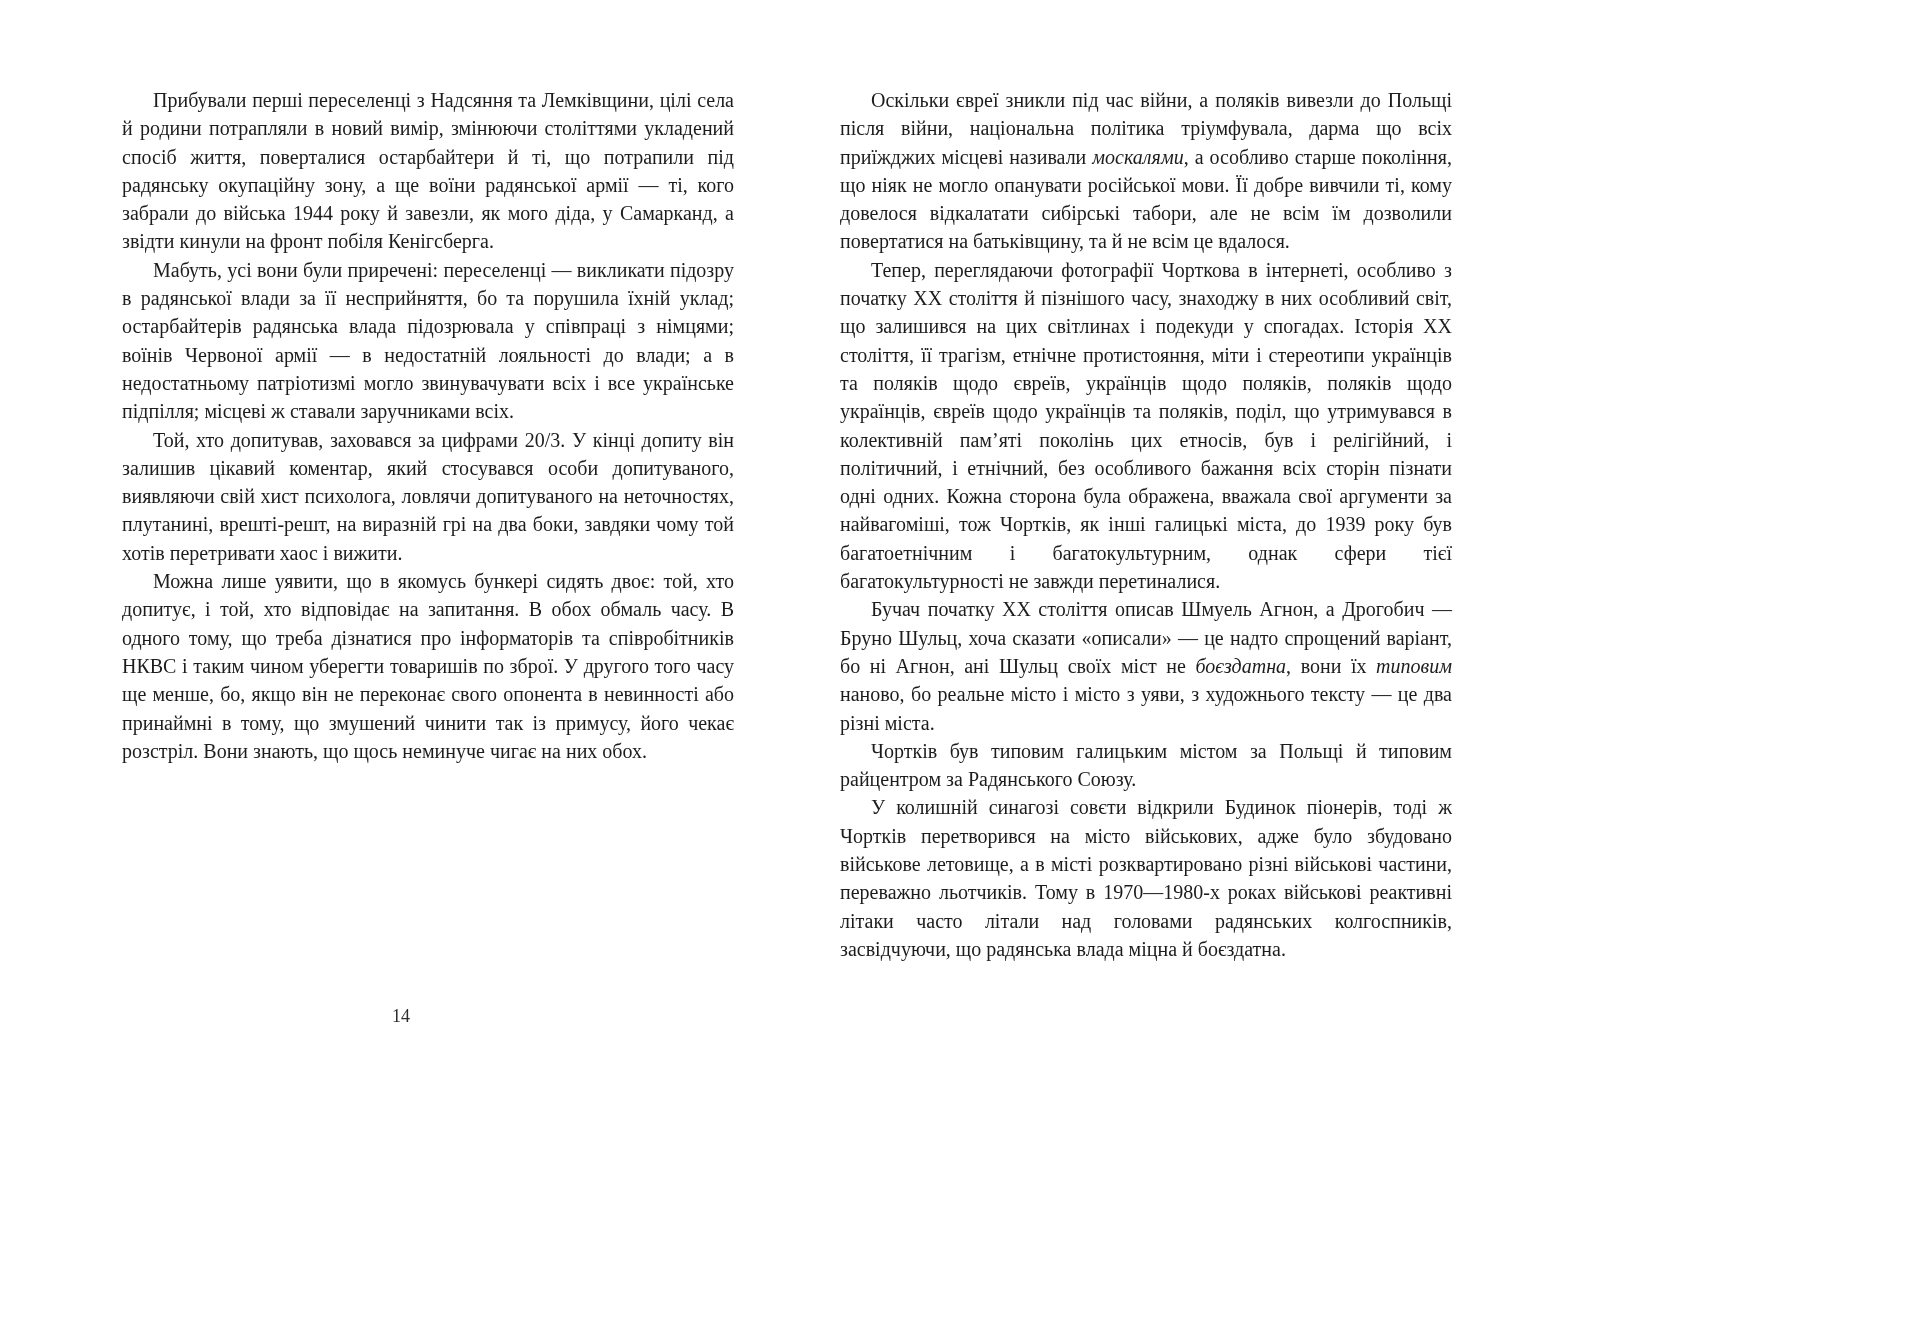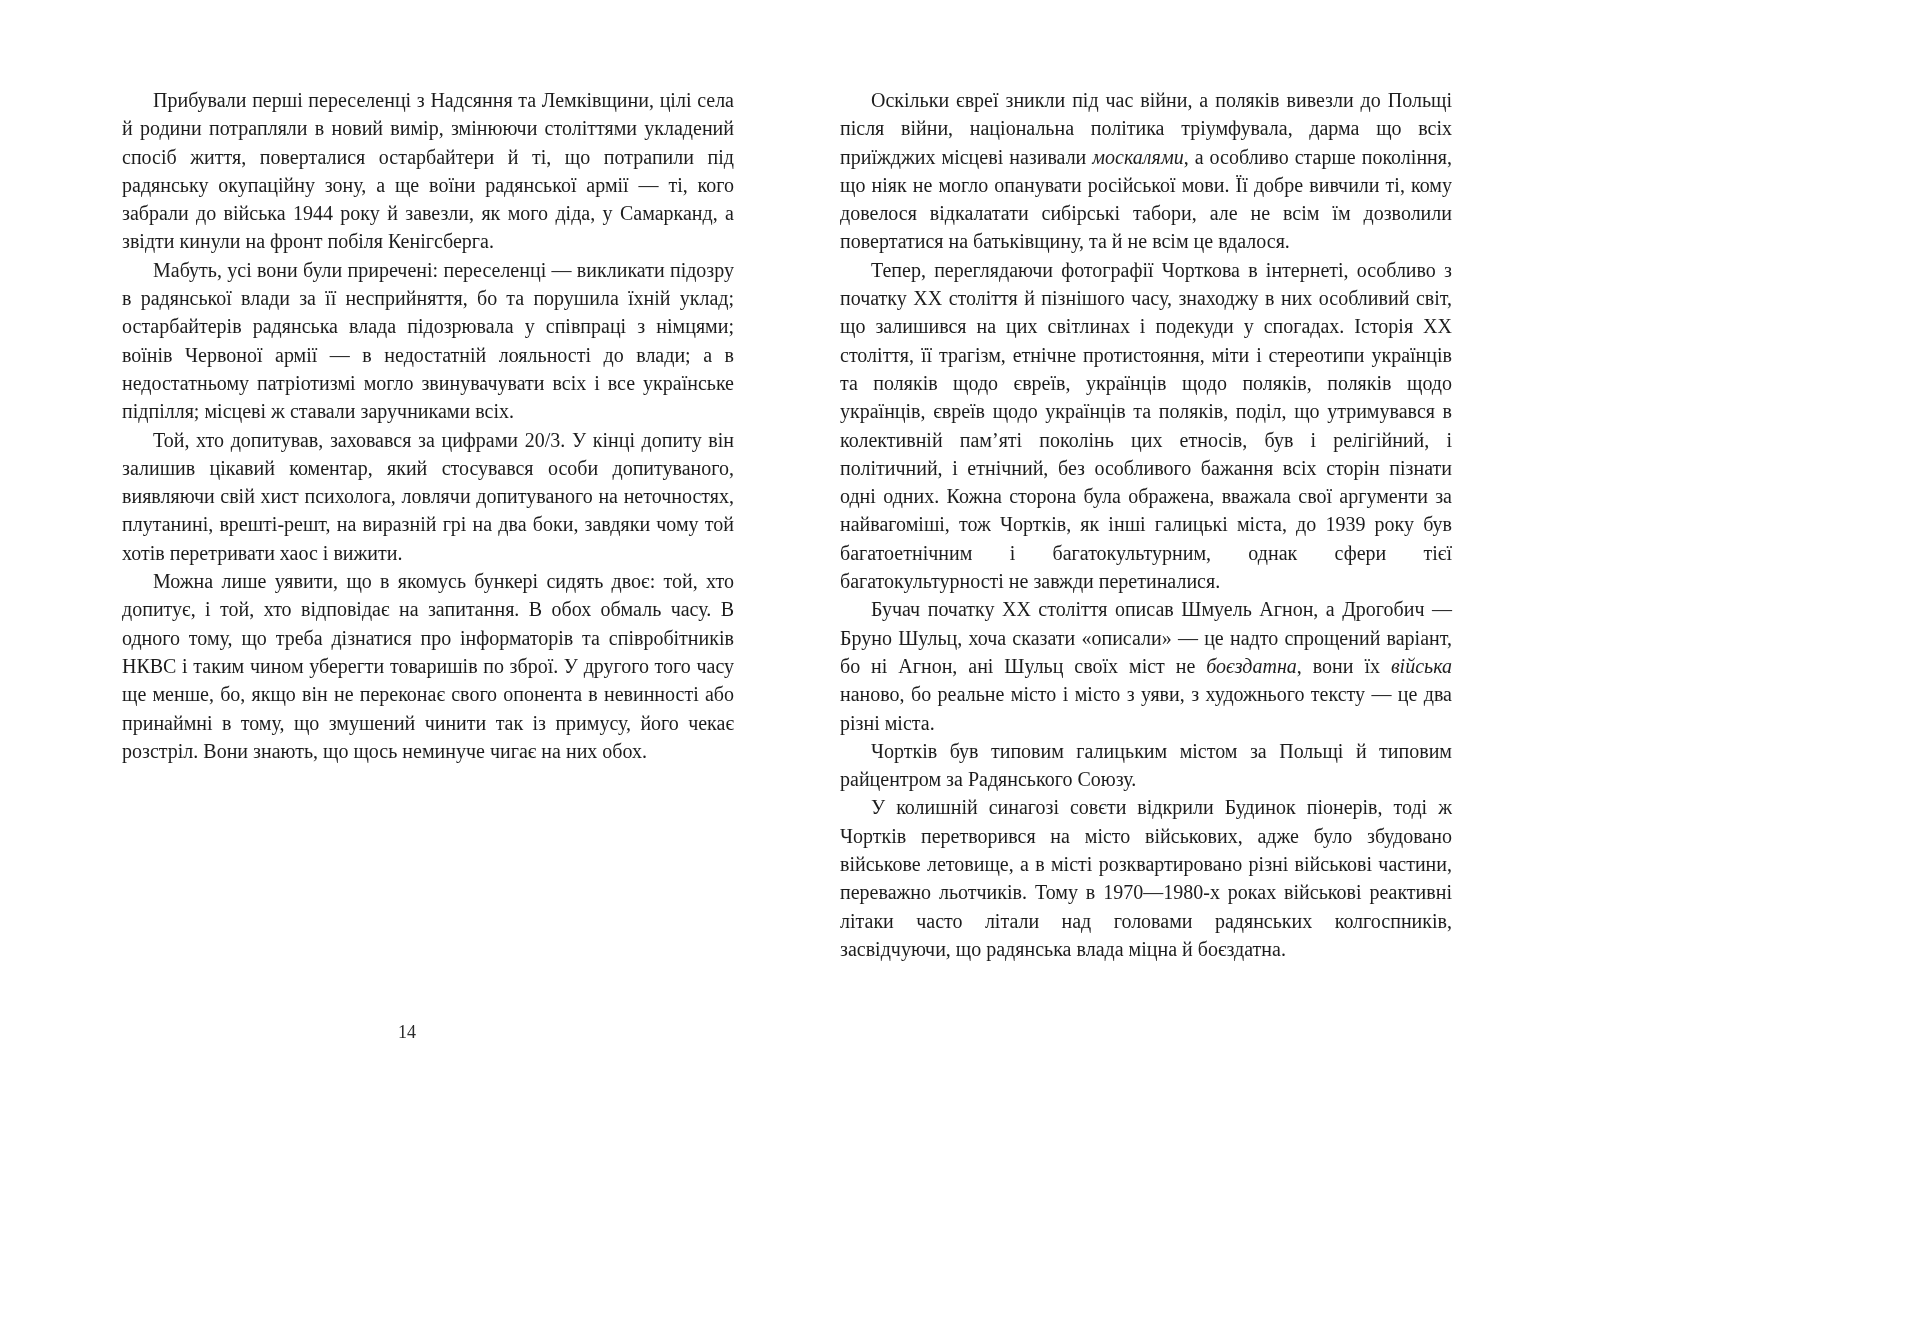--- a/index.html
+++ b/index.html
@@ -38,39 +38,39 @@
   #left-text   { left: 102px; margin-left: 20px; }
   #right-text  { left: 840px; }
   .page-number {
     position: absolute;
     top: 1006px;
     width: 612px;
     text-align: center;
     font-size: 18px;
     color: #2b2b2b;
   }
-  #left-number  { left: 101px; margin-top: 16px; }
+  #left-number  { left: 95px; }
   #right-number { left: 876px; }
 </style>
 </head>
 <body>
 
 <div class="spread">
 
   <div class="text-block" id="left-text">
       <p><span>Прибували перші переселенці з Надсяння та Лемківщини, цілі села й родини потрапляли в новий вимір, змінюючи століттями укладений спосіб життя, поверталися остарбайтери й ті, що потрапили під радянську окупаційну зону, а ще воїни радянської армії — ті, кого забрали до війська 1944 року й завезли, як мого діда, у Самарканд, а звідти кинули на фронт побіля Кенігсберга.</span></p>
       <p><span>Мабуть, усі вони були приречені: переселенці — викликати підозру в радянської влади за її несприйняття, бо та порушила їхній уклад; остарбайтерів радянська влада підозрювала у співпраці з німцями; воїнів Червоної армії — в недостатній лояльності до влади; а в недостатньому патріотизмі могло звинувачувати всіх і все українське підпілля; місцеві ж ставали заручниками всіх.</span></p>
       <p><span>Той, хто допитував, заховався за цифрами 20/3. У кінці допиту він залишив цікавий коментар, який стосувався особи допитуваного, виявляючи свій хист психолога, ловлячи допитуваного на неточностях, плутанині, врешті-решт, на виразній грі на два боки, завдяки чому той хотів перетривати хаос і вижити.</span></p>
       <p><span>Можна лише уявити, що в якомусь бункері сидять двоє: той, хто допитує, і той, хто відповідає на запитання. В обох обмаль часу. В одного тому, що треба дізнатися про інформаторів та співробітників НКВС і таким чином уберегти товаришів по зброї. У другого того часу ще менше, бо, якщо він не переконає свого опонента в невинності або принаймні в тому, що змушений чинити так із примусу, його чекає розстріл. Вони знають, що щось неминуче чигає на них обох.</span></p>
     </div>
 
   <div class="text-block" id="right-text">
       <p><span>Оскільки євреї зникли під час війни, а поляків вивезли до Польщі після війни, національна політика тріумфувала, дарма що всіх приїжджих місцеві називали </span><em>москалями</em><span>, а особливо старше покоління, що ніяк не могло опанувати російської мови. Її добре вивчили ті, кому довелося відкалатати сибірські табори, але не всім їм дозволили повертатися на батьківщину, та й не всім це вдалося.</span></p>
       <p><span>Тепер, переглядаючи фотографії Чорткова в інтернеті, особливо з початку XX століття й пізнішого часу, знаходжу в них особливий світ, що залишився на цих світлинах і подекуди у спогадах. Історія XX століття, її трагізм, етнічне протистояння, міти і стереотипи українців та поляків щодо євреїв, українців щодо поляків, поляків щодо українців, євреїв щодо українців та поляків, поділ, що утримувався в колективній пам’яті поколінь цих етносів, був і релігійний, і політичний, і етнічний, без особливого бажання всіх сторін пізнати одні одних. Кожна сторона була ображена, вважала свої аргументи за найвагоміші, тож Чортків, як інші галицькі міста, до 1939 року був багатоетнічним і багатокультурним, однак сфери тієї багатокультурності не завжди перетиналися.</span></p>
-      <p><span>Бучач початку XX століття описав Шмуель Агнон, а Дрогобич — Бруно Шульц, хоча сказати «описали» — це надто спрощений варіант, бо ні Агнон, ані Шульц своїх міст не </span><em>боєздатна</em><span>, вони їх </span><em>війська</em><span> наново, бо реальне місто і місто з уяви, з художнього тексту — це два різні міста.</span></p>
+      <p><span>Бучач початку XX століття описав Шмуель Агнон, а Дрогобич — Бруно Шульц, хоча сказати «описали» — це надто спрощений варіант, бо ні Агнон, ані Шульц своїх міст не </span><em>боєздатна</em><span>, вони їх </span><em>типовим</em><span> наново, бо реальне місто і місто з уяви, з художнього тексту — це два різні міста.</span></p>
       <p><span>Чортків був типовим галицьким містом за Польщі й типовим райцентром за Радянського Союзу.</span></p>
       <p><span>У колишній синагозі совєти відкрили Будинок піонерів, тоді ж Чортків перетворився на місто військових, адже було збудовано військове летовище, а в місті розквартировано різні військові частини, переважно льотчиків. Тому в 1970—1980-х роках військові реактивні літаки часто літали над головами радянських колгоспників, засвідчуючи, що радянська влада міцна й боєздатна.</span></p>
     </div>
 
   <div class="page-number" id="left-number">14</div>
 
 
 </div>
 
 </body></html>

